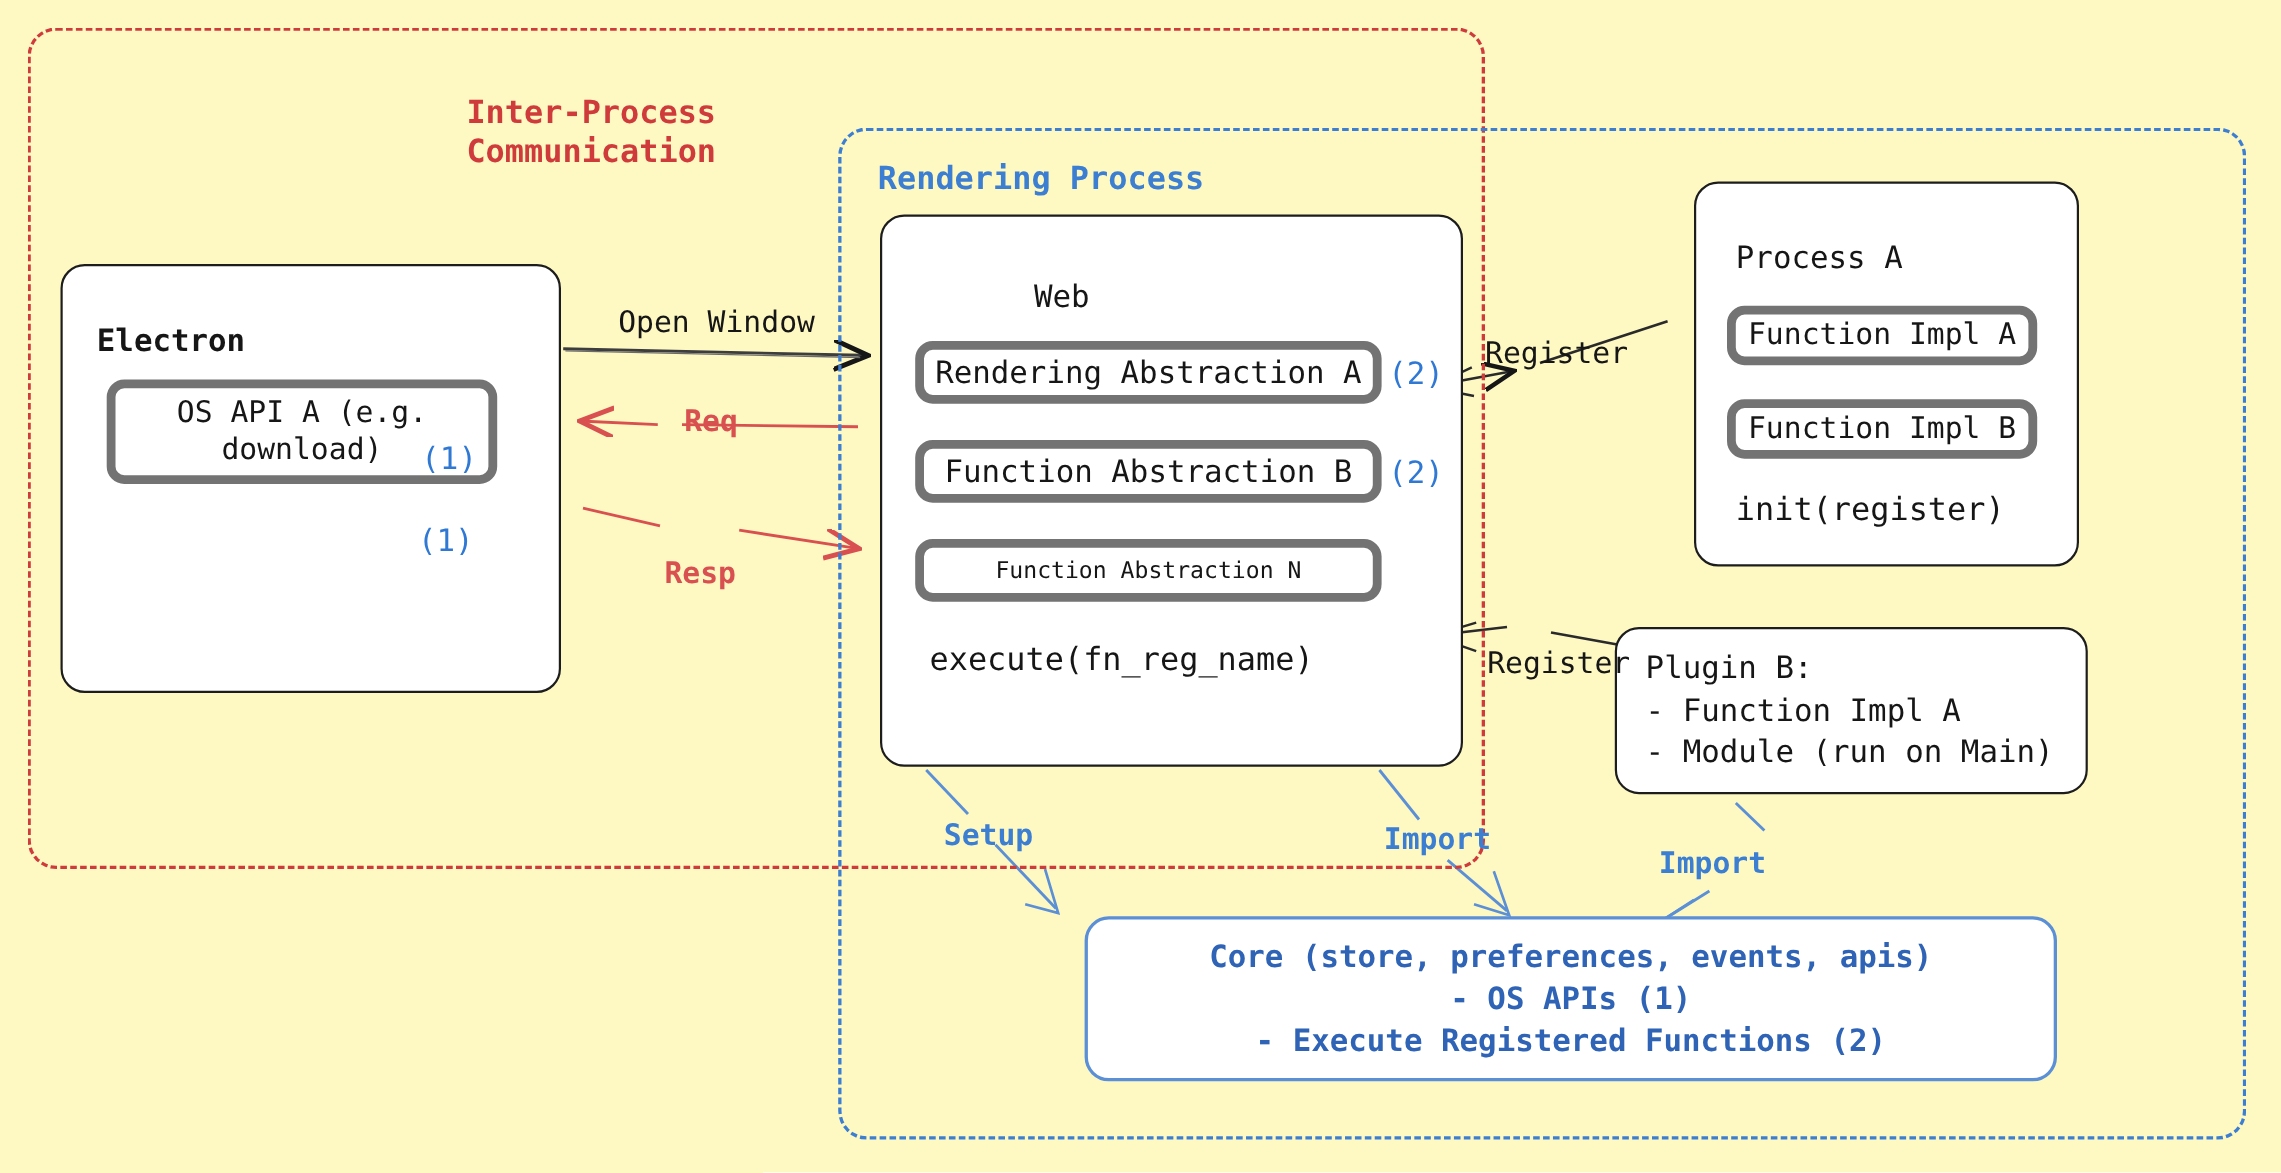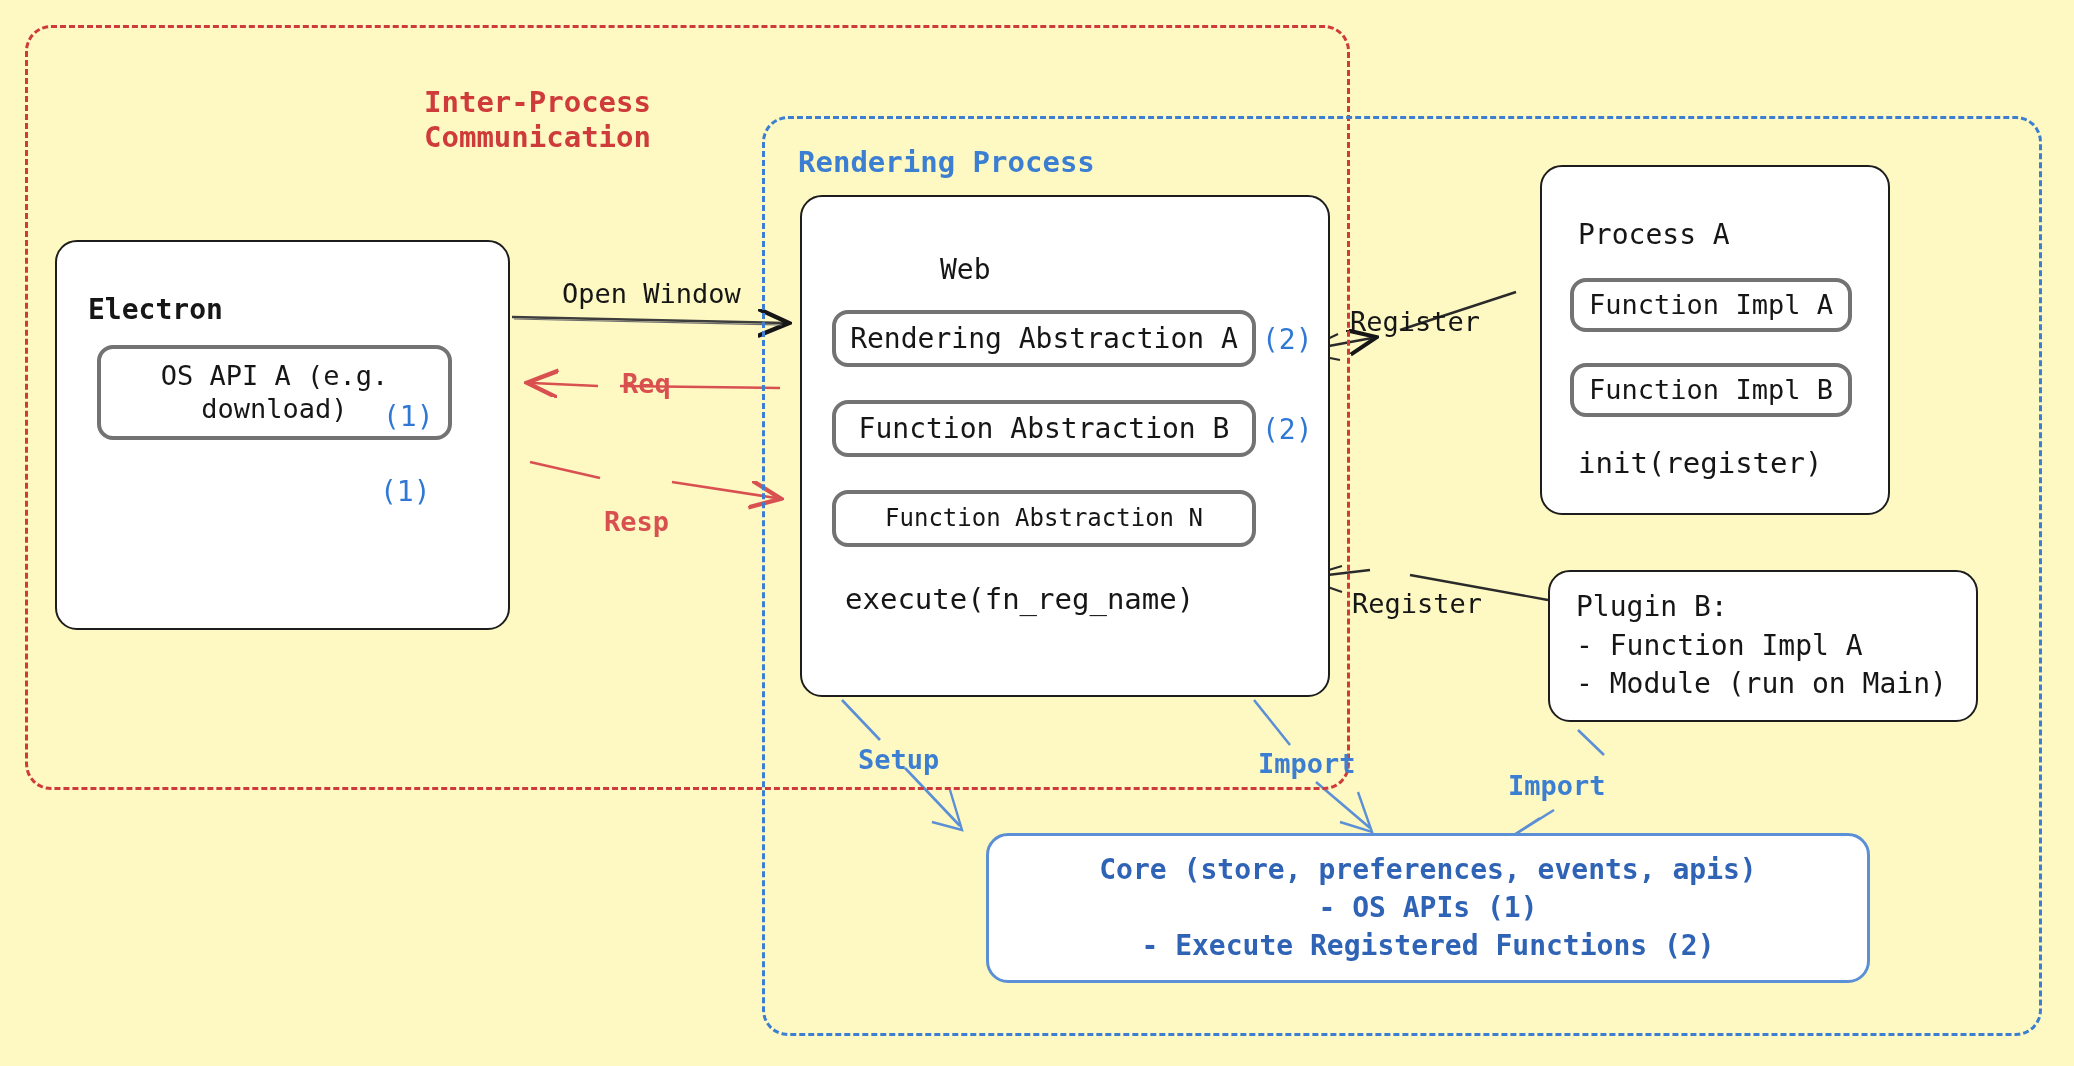--- a/index.html
+++ b/index.html
@@ -50,21 +50,21 @@
     border-radius: 22px;
     background: #ffffff;
   }
   .box-title {
     position: absolute;
     font-size: 28px;
     color: #161616;
     white-space: pre;
   }
   .subbox {
-    border: 4px solid #737373;
+    border: 8px solid #737373;
     border-radius: 16px;
     background: #ffffff;
     display: flex;
     align-items: center;
     justify-content: center;
     text-align: center;
     font-size: 27px;
     color: #161616;
     line-height: 1.2;
     white-space: pre-line;
@@ -215,40 +215,40 @@
   <div class="abs subbox" style="left:832px; top:310px; width:424px; height:57px; font-size:28px;">
     <span>Rendering Abstraction A</span>
   </div>
   <div class="marker-blue" style="left:1262px; top:323px;">(2)</div>
 
   <div class="abs subbox" style="left:832px; top:400px; width:424px; height:57px; font-size:28px;">
     <span>Function Abstraction B</span>
   </div>
   <div class="marker-blue" style="left:1262px; top:413px;">(2)</div>
 
-  <div class="abs subbox" style="left:832px; top:490px; width:424px; height:57px; font-size:24px;">
+  <div class="abs subbox" style="left:832px; top:490px; width:424px; height:57px; font-size:21px;">
     <span>Function Abstraction N</span>
   </div>
 
   <div class="plain-text" style="left:845px; top:582px; font-size:29px;">execute(fn_reg_name)</div>
 
   <div class="abs box" style="left:1540px; top:165px; width:350px; height:350px;"></div>
   <div class="box-title" style="left:1578px; top:218px;">Process A</div>
 
   <div class="abs subbox" style="left:1570px; top:278px; width:282px; height:54px; font-size:27px;">
     <span>Function Impl A</span>
   </div>
 
   <div class="abs subbox" style="left:1570px; top:363px; width:282px; height:54px; font-size:27px;">
     <span>Function Impl B</span>
   </div>
 
   <div class="plain-text" style="left:1578px; top:446px; font-size:29px;">init(register)</div>
 
-  <div class="abs list-box" style="left:1548px; top:570px; width:430px; height:152px;">
+  <div class="abs list-box" style="left:1468px; top:570px; width:430px; height:152px;">
     <span>Plugin B:
 - Function Impl A
 - Module (run on Main)</span>
   </div>
 
   <div class="abs core-box" style="left:938px; top:833px; width:884px; height:150px;">
     <span>Core (store, preferences, events, apis)</span>
     <span>- OS APIs (1)</span>
     <span>- Execute Registered Functions (2)</span>
   </div>

